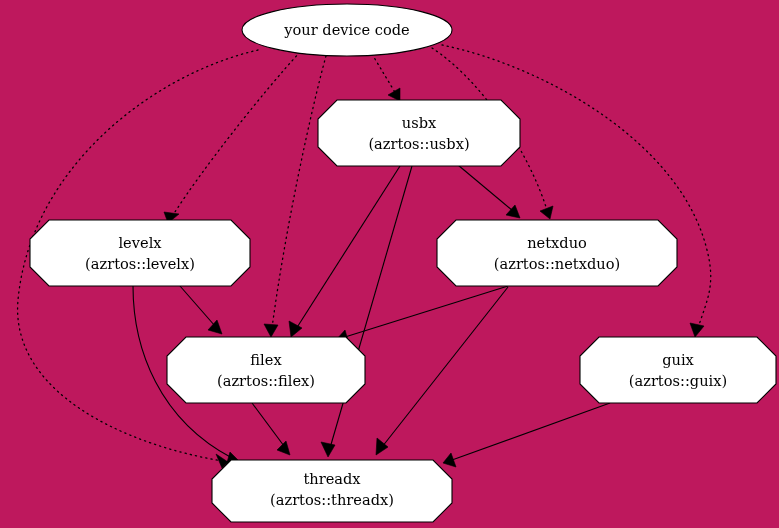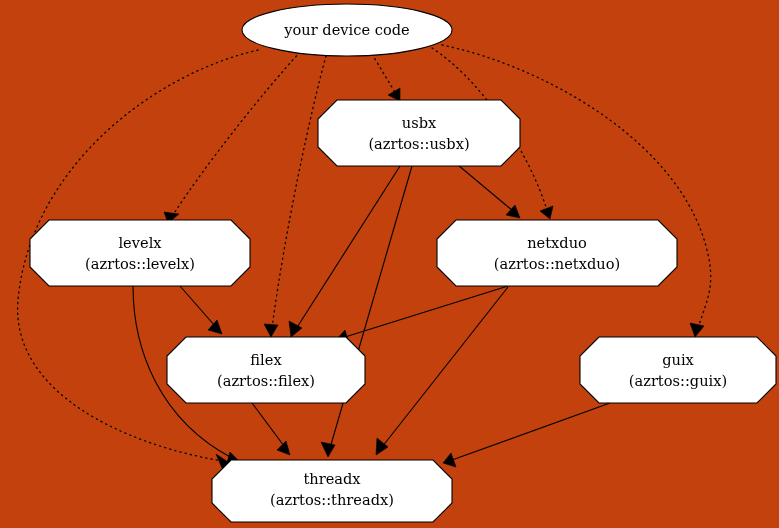--- a/index.html
+++ b/index.html
@@ -4,21 +4,21 @@
 <style>
   html, body {
     margin: 0;
     padding: 0;
     background: #ffffff;
   }
   #canvas {
     position: relative;
     width: 779px;
     height: 528px;
-    background: #c2410c;
+    background: #be185d;
     overflow: hidden;
     font-family: "DejaVu Serif", "Liberation Serif", serif;
   }
   svg#graph {
     position: absolute;
     top: 0;
     left: 0;
     width: 779px;
     height: 528px;
   }

